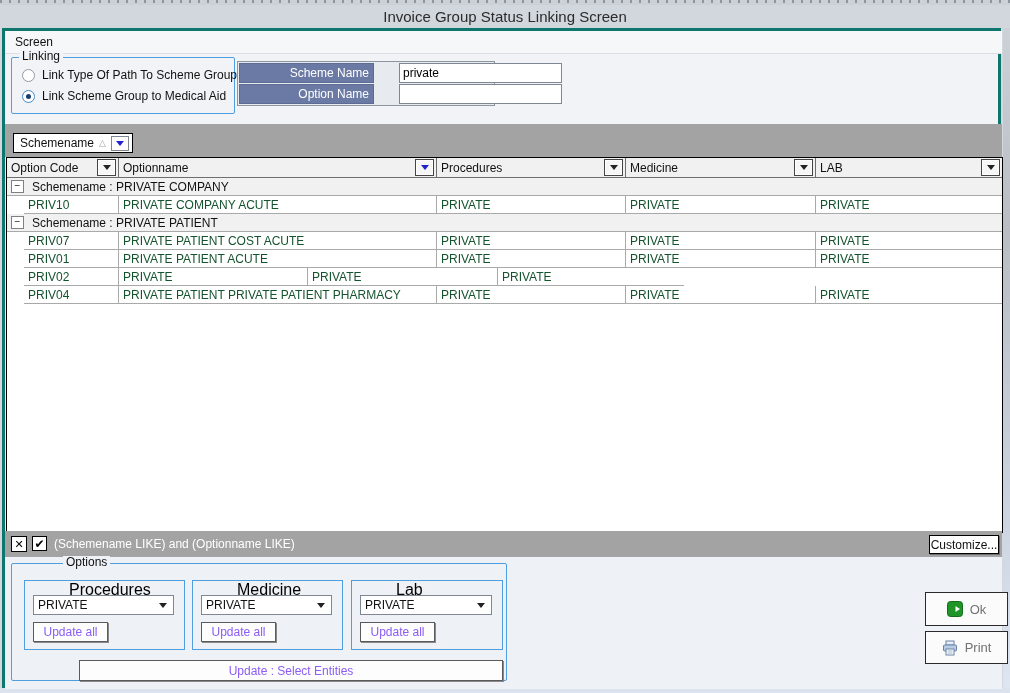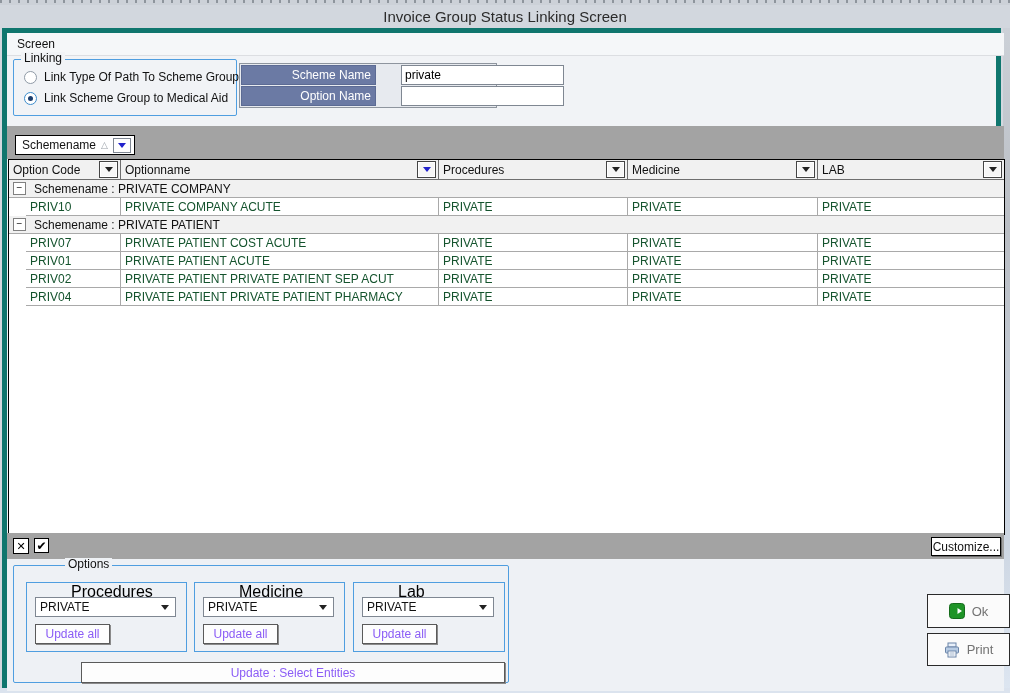--- a/index.html
+++ b/index.html
@@ -25,21 +25,21 @@
   }
   .right-margin{
     position:absolute;top:28px;right:0;width:7px;height:665px;
     background:linear-gradient(180deg,#ccd1d8 0%,#b9bdc3 30%,#c9d2de 70%,#dde6f1 100%);
   }
   .bottom-margin{
     position:absolute;left:0;bottom:0;width:1010px;height:5px;background:#dbe3ee;
   }
   .dialog{
     position:absolute;left:2px;top:28px;width:999px;height:660px;
-    background:#f1f3f6;border:5px solid #0f766e;box-sizing:border-box;
+    background:#f1f3f6;border:3px solid #0f766e;box-sizing:border-box;
   }
 
   
   .menubar{
     position:absolute;left:0;top:0;width:997px;height:22px;background:#f5f7f9;
     border-bottom:1px solid #dcdee2;display:flex;align-items:center;
   }
   .menu-item{padding:0 10px;font-size:12px;color:#111;height:22px;line-height:22px;}
 
   
@@ -295,21 +295,20 @@
             <span class="g-indent"></span>
             <span class="g-cell c0d">PRIV01</span>
             <span class="g-cell c1">PRIVATE PATIENT ACUTE</span>
             <span class="g-cell c2">PRIVATE</span>
             <span class="g-cell c3">PRIVATE</span>
             <span class="g-cell c4">PRIVATE</span>
           </div>
           <div class="g-row data">
             <span class="g-indent"></span>
             <span class="g-cell c0d">PRIV02</span>
-            <span class="g-cell c1">PRIVATE PATIENT PRIVATE PATIENT SEP ACUT</span>
             <span class="g-cell c2">PRIVATE</span>
             <span class="g-cell c3">PRIVATE</span>
             <span class="g-cell c4">PRIVATE</span>
           </div>
           <div class="g-row data">
             <span class="g-indent"></span>
             <span class="g-cell c0d">PRIV04</span>
             <span class="g-cell c1">PRIVATE PATIENT PRIVATE PATIENT PHARMACY</span>
             <span class="g-cell c2">PRIVATE</span>
             <span class="g-cell c3">PRIVATE</span>
@@ -318,20 +317,21 @@
         </div>
     </div>
 
     <div class="filter-bar">
       <span class="x-btn">
         <span>✕</span>
       </span>
       <span class="chk">
         <span>✔</span>
       </span>
+      <span class="filter-text">(Schemename LIKE) and (Optionname LIKE)</span>
       <span class="customize-btn">Customize...</span>
     </div>
 
     <div class="bottom-panel">
 
       <div class="groupbox gb-options">
         <span class="gb-label">Options</span>
 
         <div class="sub-gb sub-proc">
           <span class="gb-label">Procedures</span>

